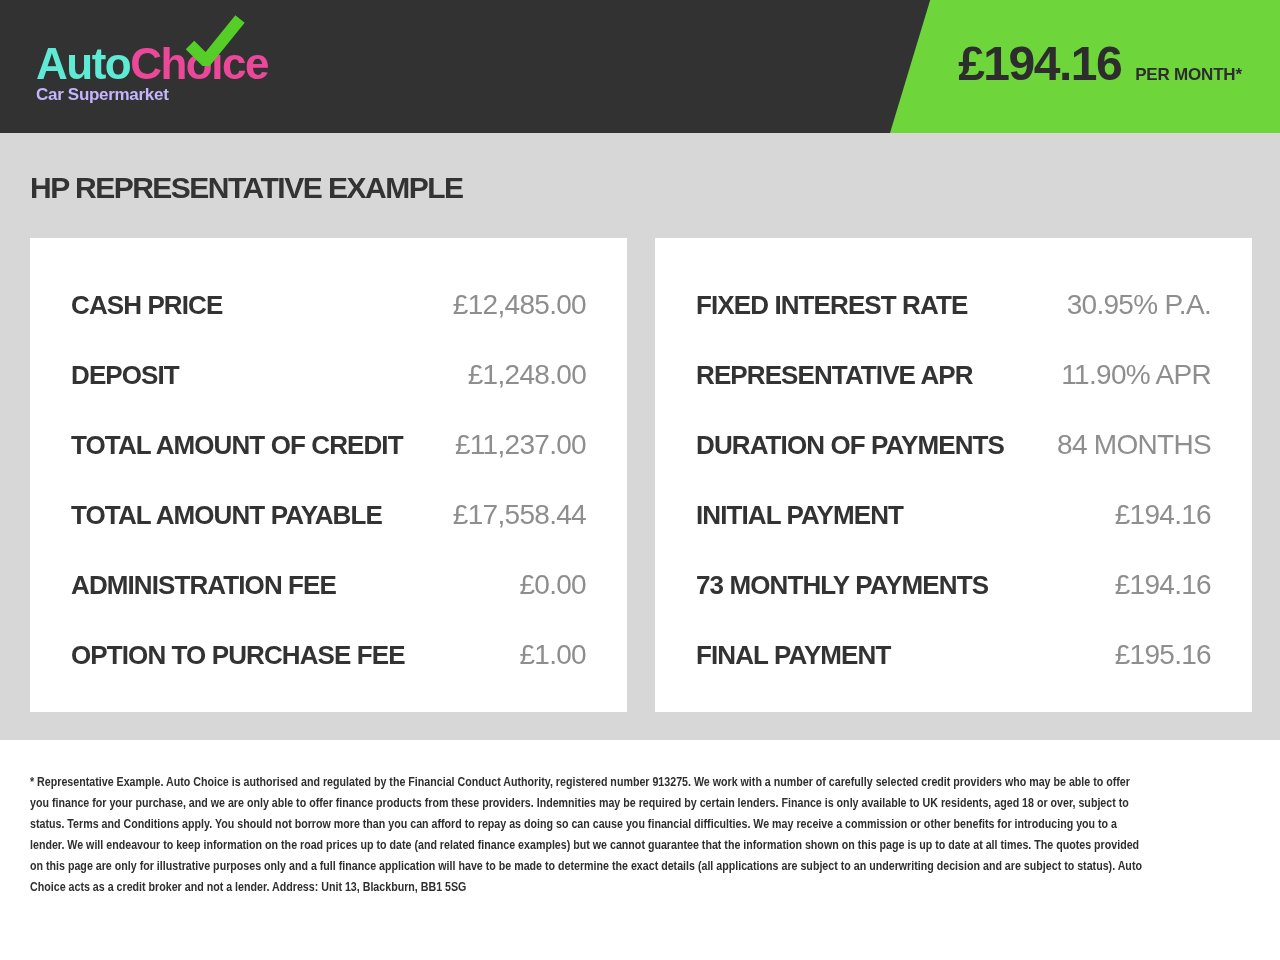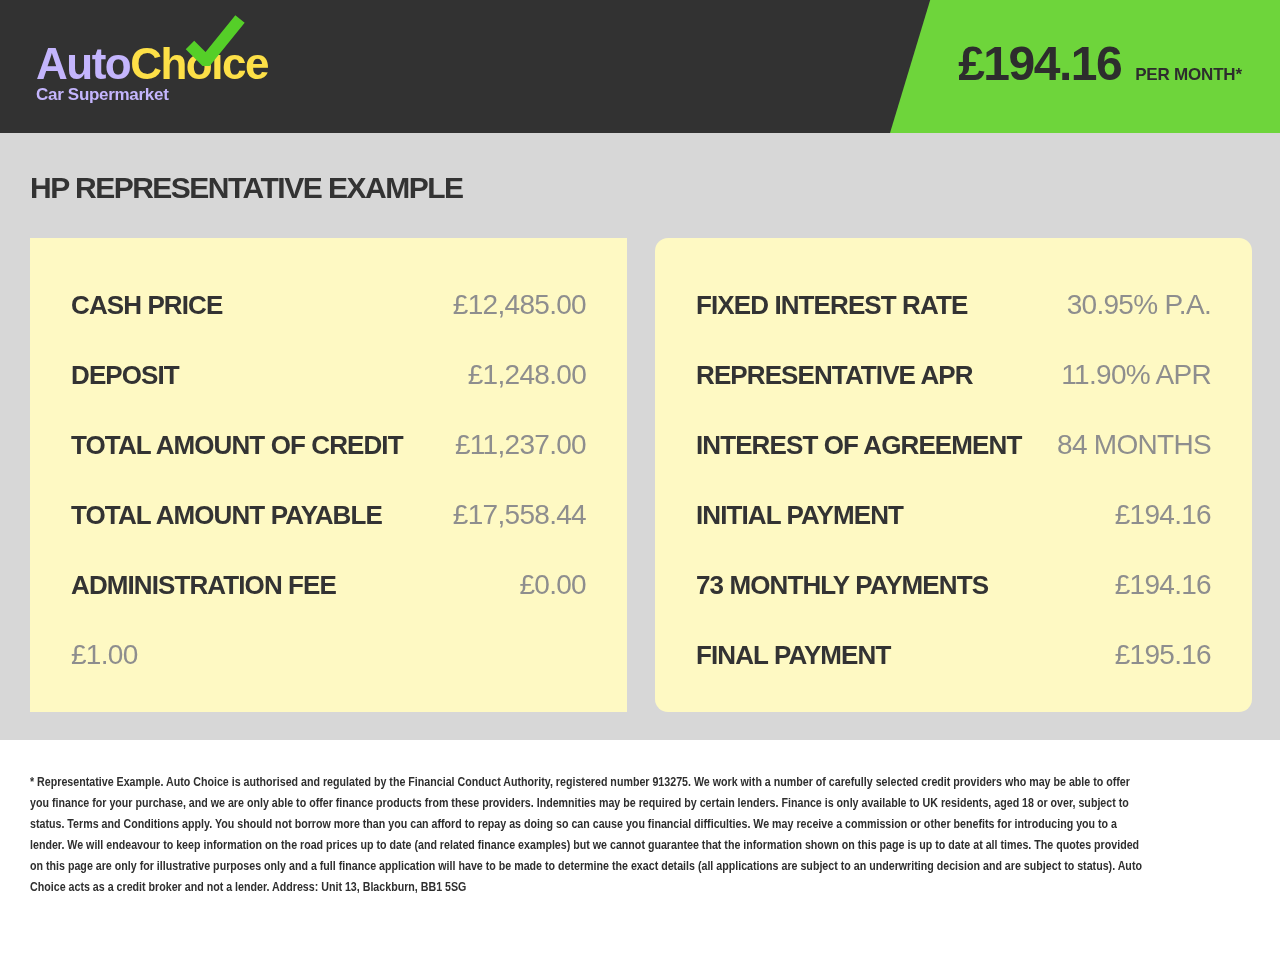--- a/index.html
+++ b/index.html
@@ -18,22 +18,22 @@
     background:#323232;
   }
   .logo {
     position:absolute; left:36px; top:40px;
     cursor:pointer;
   }
   .logo-text {
     font-weight:bold; font-size:44px; line-height:48px;
     letter-spacing:-1.5px; white-space:nowrap;
   }
-  .logo-auto   { color:#c4b5fd; }
-  .logo-choice { color:#fde047; }
+  .logo-auto   { color:#5eead4; }
+  .logo-choice { color:#ec4899; }
   .logo-tagline {
     text-align:left; color:#c4b5fd;
     font-weight:bold; font-size:17px; letter-spacing:-0.3px;
     margin-top:-3px;
   }
   .logo-check {
     position:absolute; left:148px; top:-26px;
     width:62px; height:52px;
   }
 
@@ -61,25 +61,25 @@
     background:#d7d7d7;
   }
   .page-title {
     position:absolute; left:30px; top:38px;
     font-size:30px; font-weight:bold; color:#333333;
     letter-spacing:-1.5px;
   }
   .card {
     position:absolute; top:105px;
     width:597px; height:474px;
-    background:#fef9c3;
+    background:#ffffff;
     padding:32px 41px 6px;
   }
   .card-left  { left:30px; }
-  .card-right { left:655px;border-radius:13px; }
+  .card-right { left:655px; }
   .finance-row {
     height:70px;
     display:flex; justify-content:space-between; align-items:center;
   }
   .row-label {
     font-size:26px; font-weight:bold; color:#333333;
     letter-spacing:-0.9px; white-space:nowrap;
   }
   .row-value {
     font-size:28px; font-weight:normal; color:#8e8e8e;
@@ -137,35 +137,36 @@
     </div>
     <div class="finance-row">
       <span class="row-label">TOTAL AMOUNT PAYABLE</span>
       <span class="row-value">£17,558.44</span>
     </div>
     <div class="finance-row">
       <span class="row-label">ADMINISTRATION FEE</span>
       <span class="row-value">£0.00</span>
     </div>
     <div class="finance-row">
+      <span class="row-label">OPTION TO PURCHASE FEE</span>
       <span class="row-value">£1.00</span>
     </div>
   </div>
 
   <div class="card card-right">
     <div class="finance-row">
       <span class="row-label">FIXED INTEREST RATE</span>
       <span class="row-value">30.95% P.A.</span>
     </div>
     <div class="finance-row">
       <span class="row-label">REPRESENTATIVE APR</span>
       <span class="row-value">11.90% APR</span>
     </div>
     <div class="finance-row">
-      <span class="row-label">INTEREST OF AGREEMENT</span>
+      <span class="row-label">DURATION OF PAYMENTS</span>
       <span class="row-value">84 MONTHS</span>
     </div>
     <div class="finance-row">
       <span class="row-label">INITIAL PAYMENT</span>
       <span class="row-value">£194.16</span>
     </div>
     <div class="finance-row">
       <span class="row-label">73 MONTHLY PAYMENTS</span>
       <span class="row-value">£194.16</span>
     </div>

